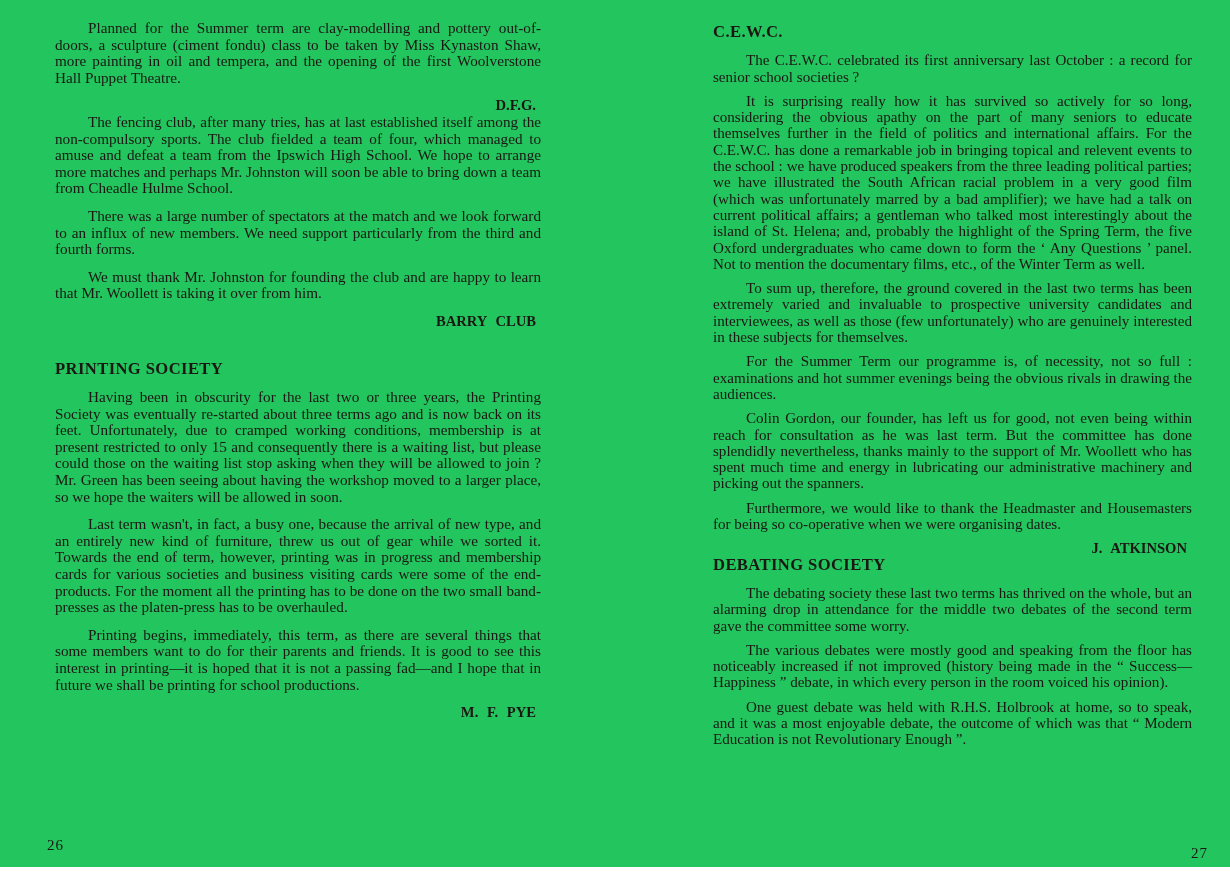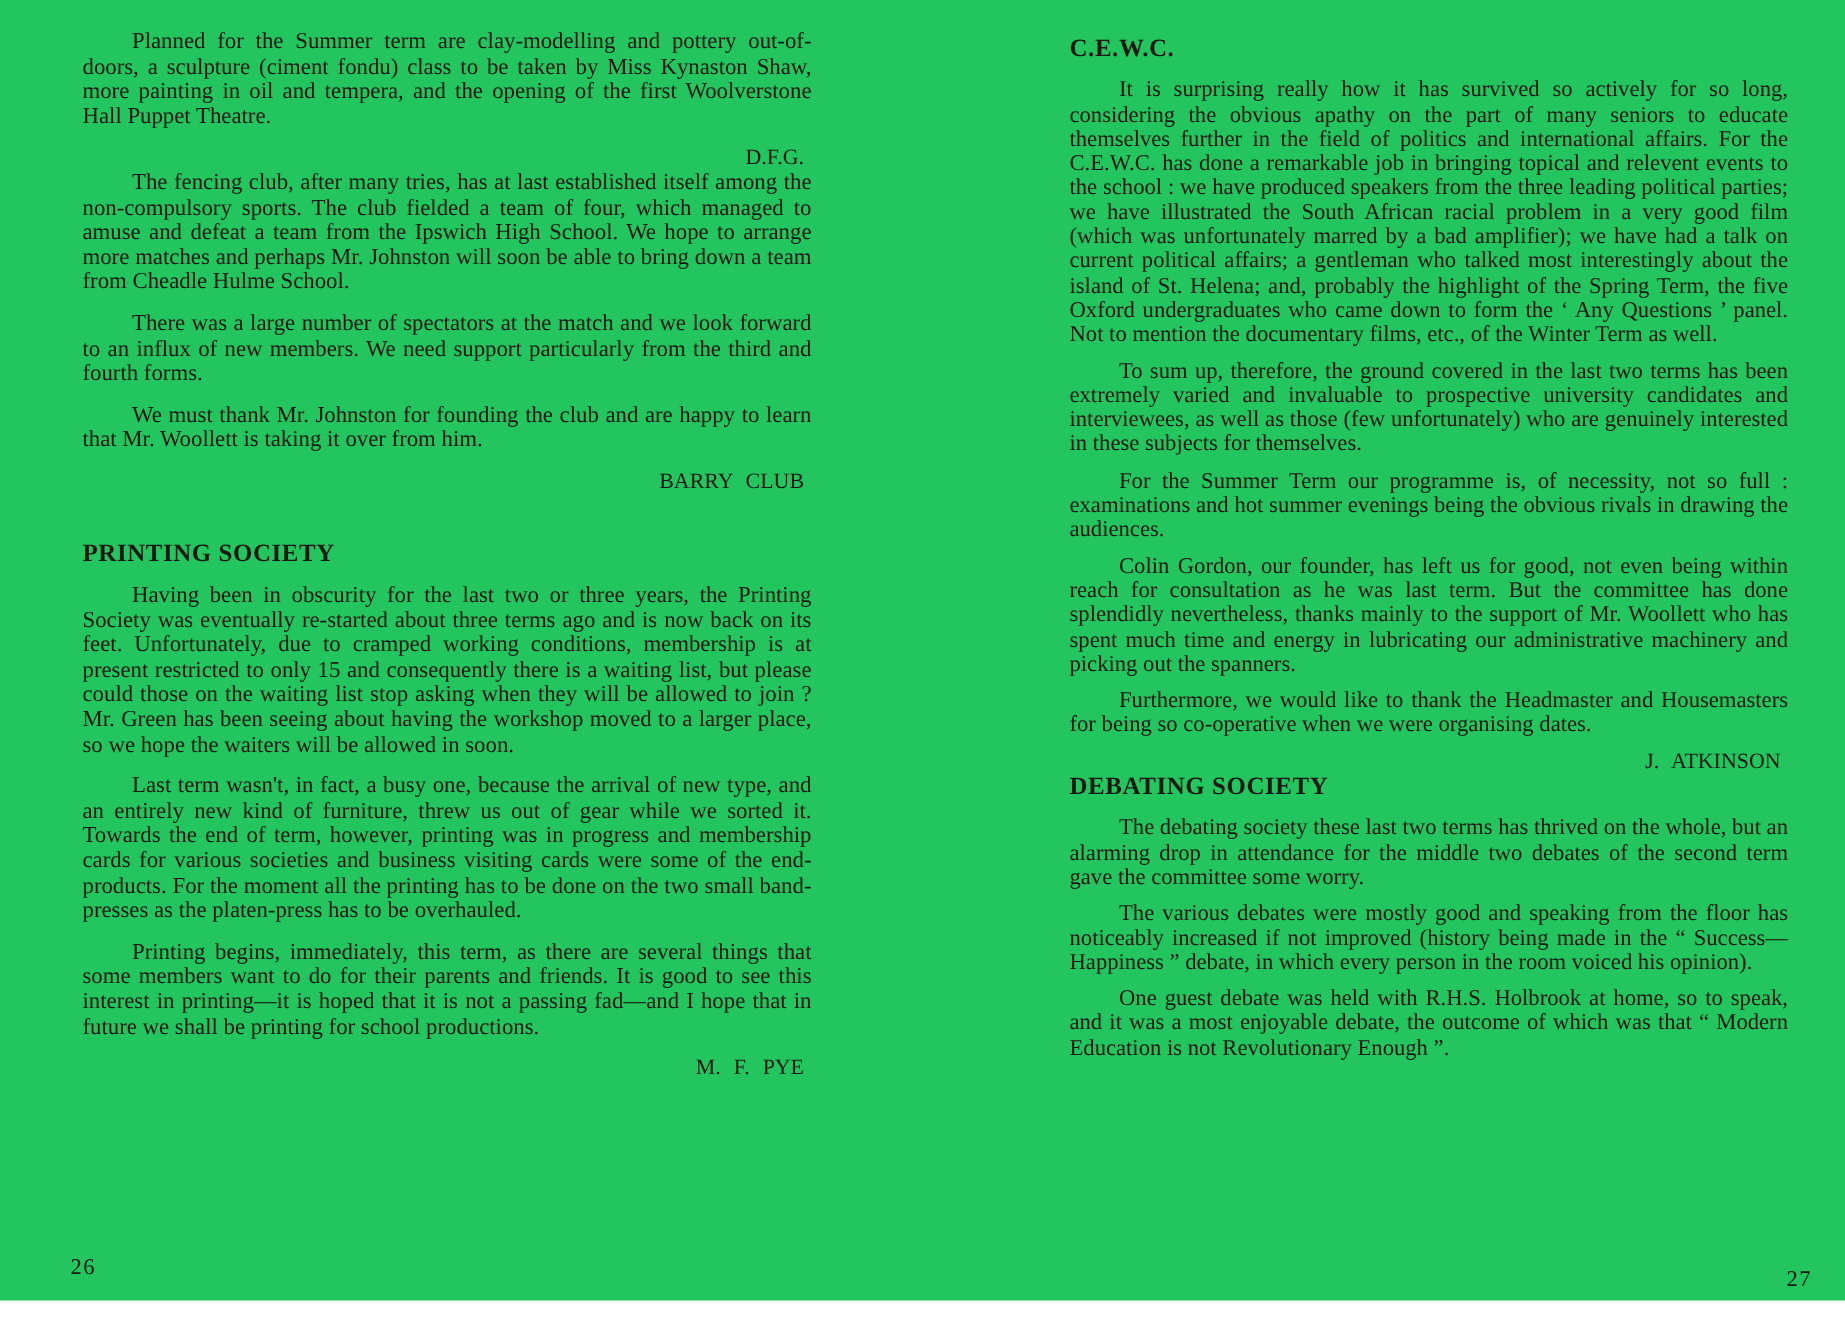--- a/index.html
+++ b/index.html
@@ -38,21 +38,21 @@
   .page h2 {
     font-size: 16.6px;
     font-weight: bold;
     letter-spacing: 0.4px;
     margin: 0 0 12px 0;
   }
   .page-left h2.gap-before { margin-top: 31px; }
   .page-right h2.gap-before { margin-top: 0; }
   .signature {
     text-align: right;
-    font-weight: normal;
+    font-weight: bold;
     font-size: 14.6px;
     word-spacing: 5px;
     margin: 1px 5px 0 0;
   }
   .pageno {
     position: absolute;
     font-size: 15px;
     font-weight: normal;
     letter-spacing: 1px;
   }
@@ -85,20 +85,21 @@
       <p>Printing begins, immediately, this term, as there are several things that some members want to do for their parents and friends. It is good to see this interest in printing—it is hoped that it is not a passing fad—and I hope that in future we shall be printing for school productions.</p>
       <div class="signature">M.  F.  PYE</div>
     </article>
 
   </section>
 
   <section class="page page-right">
 
     <article>
       <h2>C.E.W.C.</h2>
+      <p>The C.E.W.C. celebrated its first anniversary last October : a record for senior school societies ?</p>
       <p>It is surprising really how it has survived so actively for so long, considering the obvious apathy on the part of many seniors to educate themselves further in the field of politics and international affairs.  For the C.E.W.C. has done a remarkable job in bringing topical and relevent events to the school : we have produced speakers from the three leading political parties; we have illustrated the South African racial problem in a very good film (which was unfortunately marred by a bad amplifier); we have had a talk on current political affairs; a gentleman who talked most interestingly about the island of St. Helena; and, probably the highlight of the Spring Term, the five Oxford undergraduates who came down to form the ‘ Any Questions ’ panel.  Not to mention the documentary films, etc., of the Winter Term as well.</p>
       <p>To sum up, therefore, the ground covered in the last two terms has been extremely varied and invaluable to prospective university candidates and interviewees, as well as those (few unfortunately) who are genuinely interested in these subjects for themselves.</p>
       <p>For the Summer Term our programme is, of necessity, not so full : examinations and hot summer evenings being the obvious rivals in drawing the audiences.</p>
       <p>Colin Gordon, our founder, has left us for good, not even being within reach for consultation as he was last term.  But the committee has done splendidly nevertheless, thanks mainly to the support of Mr. Woollett who has spent much time and energy in lubricating our administrative machinery and picking out the spanners.</p>
       <p>Furthermore, we would like to thank the Headmaster and Housemasters for being so co-operative when we were organising dates.</p>
       <div class="signature">J.  ATKINSON</div>
     </article>
 
     <article>
       <h2 class="gap-before">DEBATING SOCIETY</h2>

